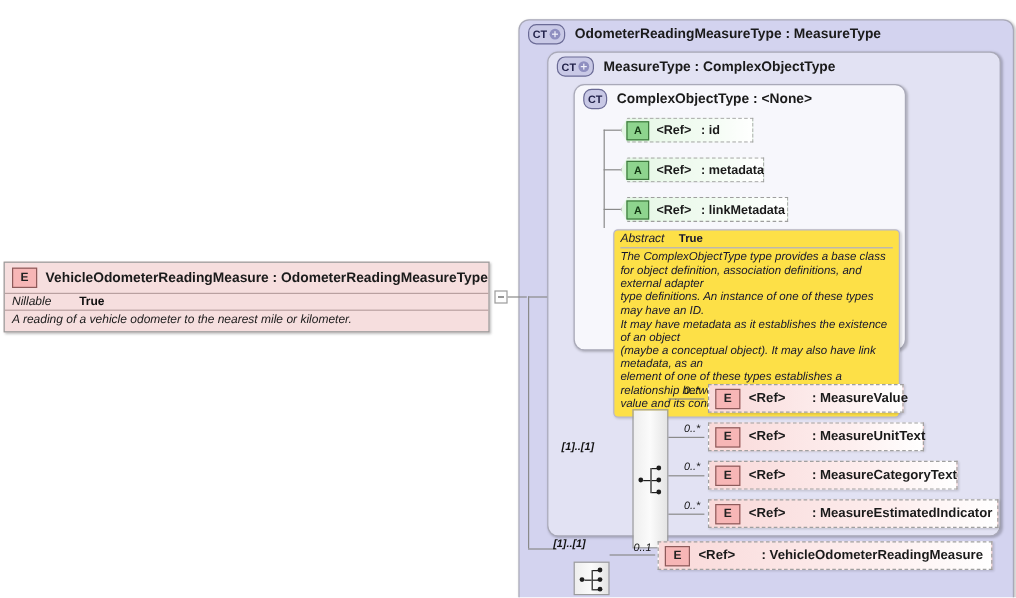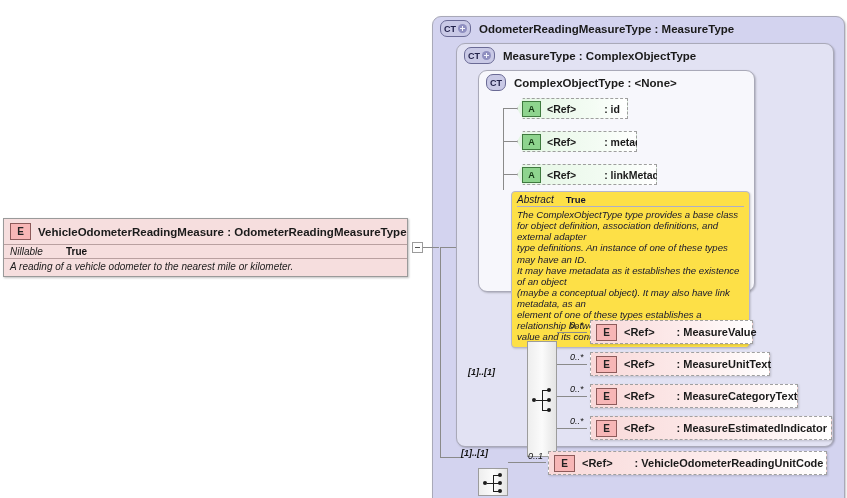--- a/index.html
+++ b/index.html
@@ -178,21 +178,21 @@
     padding-left: 4px;
     clip-path: polygon(6px 0, 100% 0, 100% 100%, 6px 100%, 0 50%);
   }
   .attr-row .rowtxt {
     font-size: 10.5px;
     font-weight: bold;
     color: #1a1a1a;
     white-space: nowrap;
   }
   .attr-row .ref { margin-left: 6px; }
-  .attr-row .nm  { margin-left: 28px; }
+  .attr-row .nm  { margin-left: 8px; }
 
   
   .el-row {
     display: flex;
     align-items: center;
     height: 24px;
     background: linear-gradient(to right, #f9d9d9, #fdeeee 65%, #ffffff);
     border: 1px dashed #a0a0a0;
     box-shadow: 1px 1px 2px rgba(0,0,0,.16);
     padding-left: 5px;
@@ -418,21 +418,21 @@
       <span class="sdot" style="left:19px; top:20px;"></span>
     </div>
 
     <div class="line-h abs" style="left:75px; top:445px; width:38px;"></div>
 
     <div class="card plain abs" style="left:95px; top:434px;">0..1</div>
 
     <div class="el-row abs" style="left:115px; top:434px; width:279px;">
       <span class="badge badge-E">E</span>
       <span class="rowtxt ref">&lt;Ref&gt;</span>
-      <span class="rowtxt nm">: VehicleOdometerReadingUnitCode</span>
+      <span class="rowtxt nm">: VehicleOdometerReadingMeasure</span>
     </div>
     <div class="exp abs" style="left:398px; top:441px;"></div>
 
   </div>
 
   <div class="elem-box abs" style="left:3px; top:218px; width:405px; height:59px;">
     <div class="title-row">
       <span class="badge badge-E">E</span>
       <span class="elem-title">VehicleOdometerReadingMeasure : OdometerReadingMeasureType</span>
     </div>

